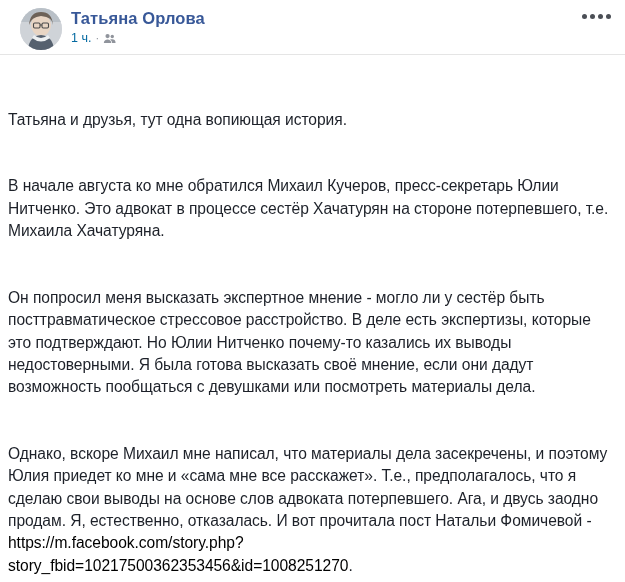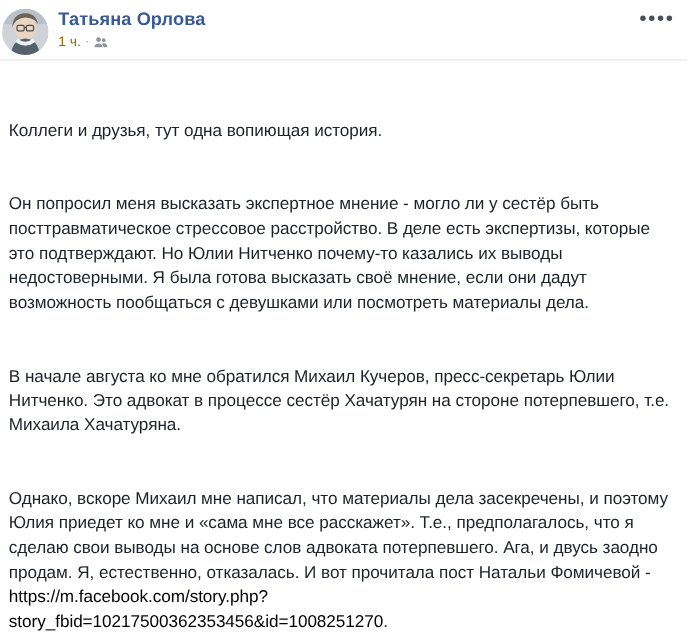--- a/index.html
+++ b/index.html
@@ -17,21 +17,21 @@
   .post {
     width: 625px;
     height: 582px;
     background: #ffffff;
     position: relative;
     box-sizing: border-box;
   }
   .post-header {
     display: flex;
     align-items: flex-start;
-    padding: 8px 10px 6px 2px;
+    padding: 8px 10px 6px 20px;
     position: relative;
     height: 54px;
     box-sizing: border-box;
   }
   .avatar {
     width: 42px;
     height: 42px;
     border-radius: 50%;
     overflow: hidden;
     flex: 0 0 42px;
@@ -54,21 +54,21 @@
     letter-spacing: 0.1px;
   }
   .meta-row {
     display: flex;
     align-items: center;
     margin-top: 3px;
     font-size: 12.5px;
     color: #616770;
     line-height: 15px;
   }
-  .meta-time { color: #a16207; }
+  .meta-time { color: #0369a1; }
   .meta-dot {
     margin: 0 4px;
     color: #90949c;
     font-size: 11px;
   }
   .audience-icon {
     display: inline-flex;
     align-items: center;
     color: #90949c;
   }
@@ -146,20 +146,20 @@
       <span></span>
       <span></span>
       <span></span>
       <span></span>
     </div>
   </div>
 
   <div class="divider"></div>
 
   <div class="post-body">
-    <div class="para">Коллеги и друзья, тут одна вопиющая история.</div>
+    <div class="para">Татьяна и друзья, тут одна вопиющая история.</div>
+    <div class="para">В начале августа ко мне обратился Михаил Кучеров, пресс-секретарь Юлии Нитченко. Это адвокат в процессе сестёр Хачатурян на стороне потерпевшего, т.е. Михаила Хачатуряна.</div>
     <div class="para">Он попросил меня высказать экспертное мнение - могло ли у сестёр быть посттравматическое стрессовое расстройство. В деле есть экспертизы, которые это подтверждают. Но Юлии Нитченко почему-то казались их выводы недостоверными. Я была готова высказать своё мнение, если они дадут возможность пообщаться с девушками или посмотреть материалы дела.</div>
-    <div class="para">В начале августа ко мне обратился Михаил Кучеров, пресс-секретарь Юлии Нитченко. Это адвокат в процессе сестёр Хачатурян на стороне потерпевшего, т.е. Михаила Хачатуряна.</div>
     <div class="para"><span>Однако, вскоре Михаил мне написал, что материалы дела засекречены, и поэтому Юлия приедет ко мне и «сама мне все расскажет». Т.е., предполагалось, что я сделаю свои выводы на основе слов адвоката потерпевшего. Ага, и двусь заодно продам. Я, естественно, отказалась. И вот прочитала пост Натальи Фомичевой - </span><br><a class="link">https://m.facebook.com/story.php?</a><br><a class="link">story_fbid=10217500362353456&amp;id=1008251270</a><span>.</span></div>
     
   </div>
 
 </div>
 
 </body></html>

